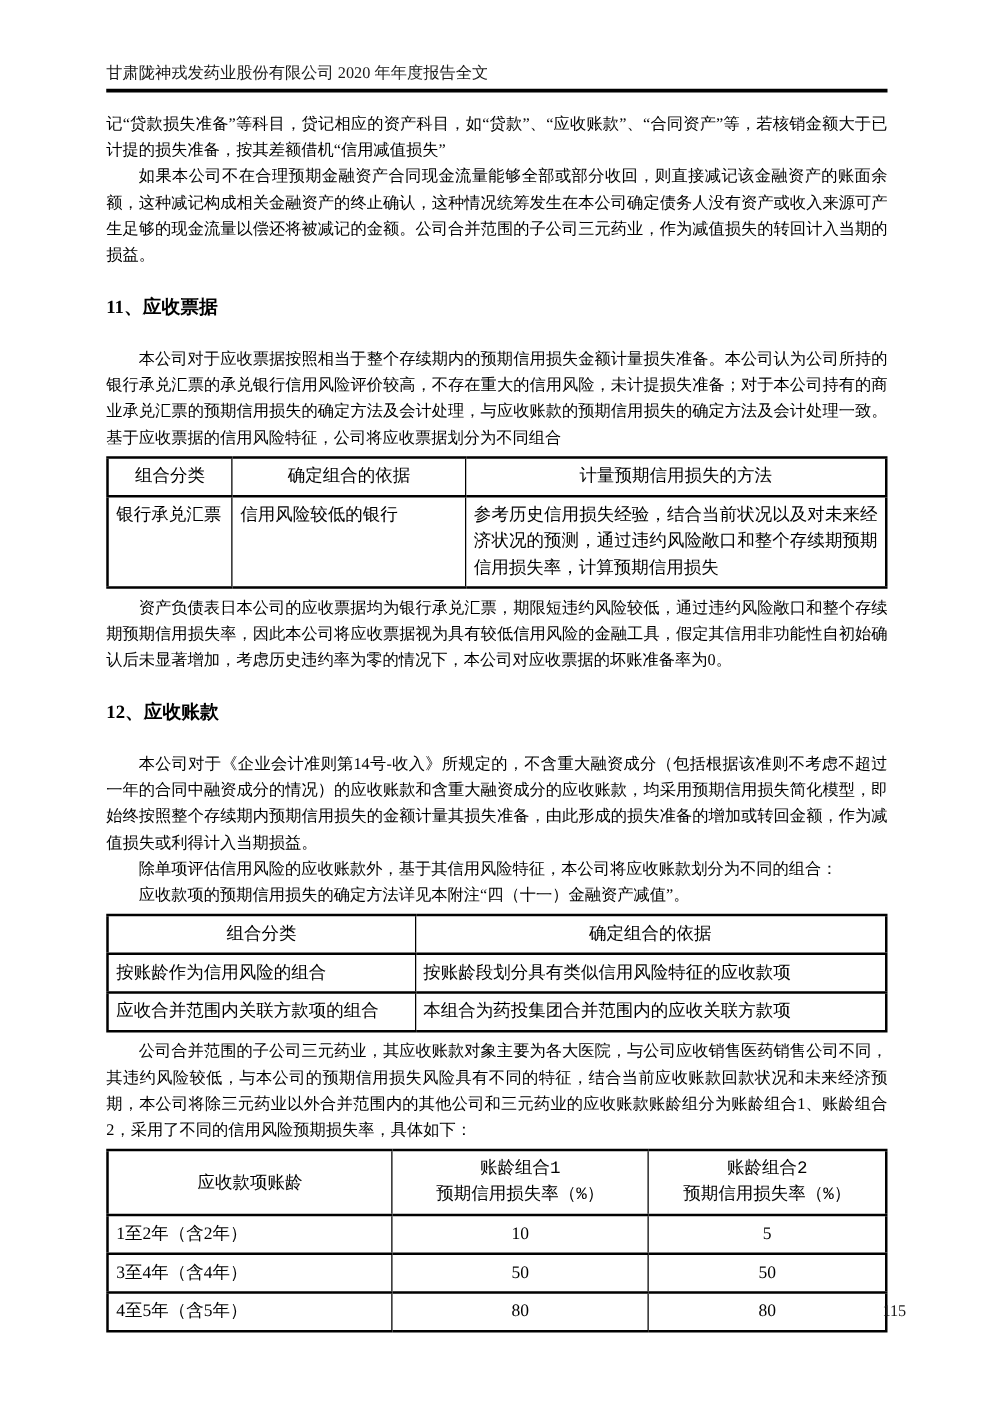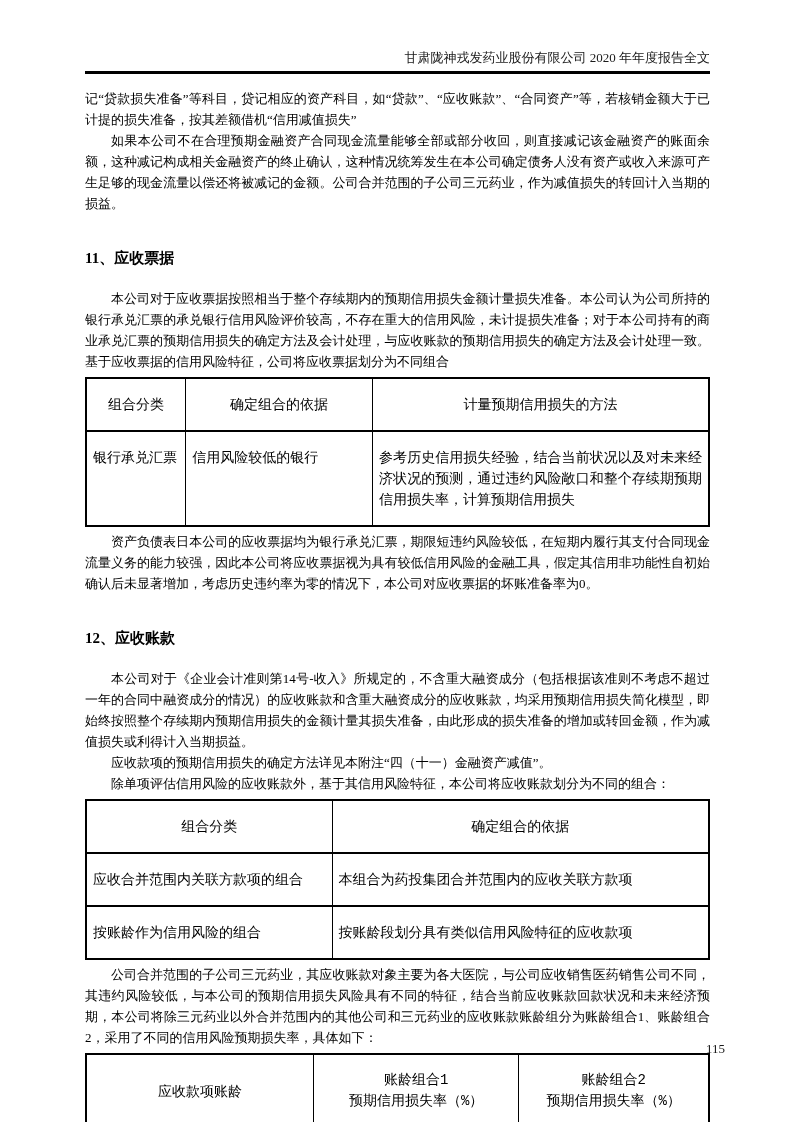--- a/index.html
+++ b/index.html
@@ -8,57 +8,57 @@
     background: #ffffff;
     position: relative;
     font-family: "Liberation Serif", "DejaVu Serif", serif;
     color: #000;
     overflow: hidden;
   }
   .content {
     padding: 50px 83px 0 85px;
   }
   .doc-header {
-    text-align: right;
+    text-align: left;
     font-size: 13px;
     line-height: 16px;
     color: #1a1a1a;
   }
   .header-rule {
     border: none;
     border-top: 3px solid #000;
     margin: 5px 0 14px 0;
   }
   .para {
     margin: 0;
     font-size: 13px;
     line-height: 21px;
     text-align: justify;
     text-indent: 2em;
   }
   .para.flush { text-indent: 0; }
   .sec-title {
     font-size: 15px;
     font-weight: bold;
-    margin: 34px 0 20px 0;
+    margin: 22px 0 20px 0;
     line-height: 20px;
   }
   table.tbl {
     width: 100%;
     border-collapse: collapse;
     border: 2px solid #000;
     font-size: 14px;
     margin: 5px 0 4px 0;
   }
   table.tbl th, table.tbl td {
     border-left: 1px solid #000;
     border-right: 1px solid #000;
     border-top: 2px solid #000;
     border-bottom: 2px solid #000;
-    padding: 15px 6px;
+    padding: 4px 6px;
     line-height: 21px;
     font-weight: normal;
   }
   table.tbl th { text-align: center; vertical-align: middle; }
   table.tbl td { text-align: left; vertical-align: top; text-align: justify; margin-top: 40px; }
   table.tbl td.center { text-align: center; }
   .th-stack div { line-height: 21px; font-family: Liberation Mono, monospace; }
   .page-number {
     position: absolute;
     top: 1041px;
@@ -99,47 +99,47 @@
     </thead>
     <tbody>
       <tr>
         <td>银行承兑汇票</td>
         <td>信用风险较低的银行</td>
         <td>参考历史信用损失经验，结合当前状况以及对未来经济状况的预测，通过违约风险敞口和整个存续期预期信用损失率，计算预期信用损失</td>
       </tr>
     </tbody>
   </table>
 
-  <p class="para">资产负债表日本公司的应收票据均为银行承兑汇票，期限短违约风险较低，在短期内履行其支付合同现金流量义务的能力较强，因此本公司将应收票据视为具有较低信用风险的金融工具，假定其信用非功能性自初始确认后未显著增加，考虑历史违约率为零的情况下，本公司对应收票据的坏账准备率为0。</p>
+  <p class="para">资产负债表日本公司的应收票据均为银行承兑汇票，期限短违约风险较低，通过违约风险敞口和整个存续期预期信用损失率，因此本公司将应收票据视为具有较低信用风险的金融工具，假定其信用非功能性自初始确认后未显著增加，考虑历史违约率为零的情况下，本公司对应收票据的坏账准备率为0。</p>
 
   <div class="sec-title">12、应收账款</div>
 
   <p class="para">本公司对于《企业会计准则第14号-收入》所规定的，不含重大融资成分（包括根据该准则不考虑不超过一年的合同中融资成分的情况）的应收账款和含重大融资成分的应收账款，均采用预期信用损失简化模型，即始终按照整个存续期内预期信用损失的金额计量其损失准备，由此形成的损失准备的增加或转回金额，作为减值损失或利得计入当期损益。</p>
+  <p class="para">除单项评估信用风险的应收账款外，基于其信用风险特征，本公司将应收账款划分为不同的组合：</p>
   <p class="para">应收款项的预期信用损失的确定方法详见本附注“四（十一）金融资产减值”。</p>
-  <p class="para">除单项评估信用风险的应收账款外，基于其信用风险特征，本公司将应收账款划分为不同的组合：</p>
 
   <table class="tbl">
     <colgroup>
         <col style="width:39.5%">
         <col style="width:60.5%">
       </colgroup>
     <thead>
       <tr>
         <th>组合分类</th>
         <th>确定组合的依据</th>
       </tr>
     </thead>
     <tbody>
       <tr>
+        <td>按账龄作为信用风险的组合</td>
+        <td>按账龄段划分具有类似信用风险特征的应收款项</td>
+      </tr>
+      <tr>
         <td>应收合并范围内关联方款项的组合</td>
         <td>本组合为药投集团合并范围内的应收关联方款项</td>
-      </tr>
-      <tr>
-        <td>按账龄作为信用风险的组合</td>
-        <td>按账龄段划分具有类似信用风险特征的应收款项</td>
       </tr>
     </tbody>
   </table>
 
   <p class="para">公司合并范围的子公司三元药业，其应收账款对象主要为各大医院，与公司应收销售医药销售公司不同，其违约风险较低，与本公司的预期信用损失风险具有不同的特征，结合当前应收账款回款状况和未来经济预期，本公司将除三元药业以外合并范围内的其他公司和三元药业的应收账款账龄组分为账龄组合1、账龄组合2，采用了不同的信用风险预期损失率，具体如下：</p>
 
   <table class="tbl">
     <colgroup>
         <col style="width:36.5%">
         <col style="width:33%">
@@ -153,20 +153,25 @@
           <div>预期信用损失率（%）</div>
         </th>
         <th class="th-stack">
           <div>账龄组合2</div>
           <div>预期信用损失率（%）</div>
         </th>
       </tr>
     </thead>
     <tbody>
       <tr>
+        <td>1至2年（含2年）</td>
+        <td class="center">10</td>
+        <td class="center">5</td>
+      </tr>
+      <tr>
         <td>3至4年（含4年）</td>
         <td class="center">50</td>
         <td class="center">50</td>
       </tr>
       <tr>
         <td>4至5年（含5年）</td>
         <td class="center">80</td>
         <td class="center">80</td>
       </tr>
     </tbody>

